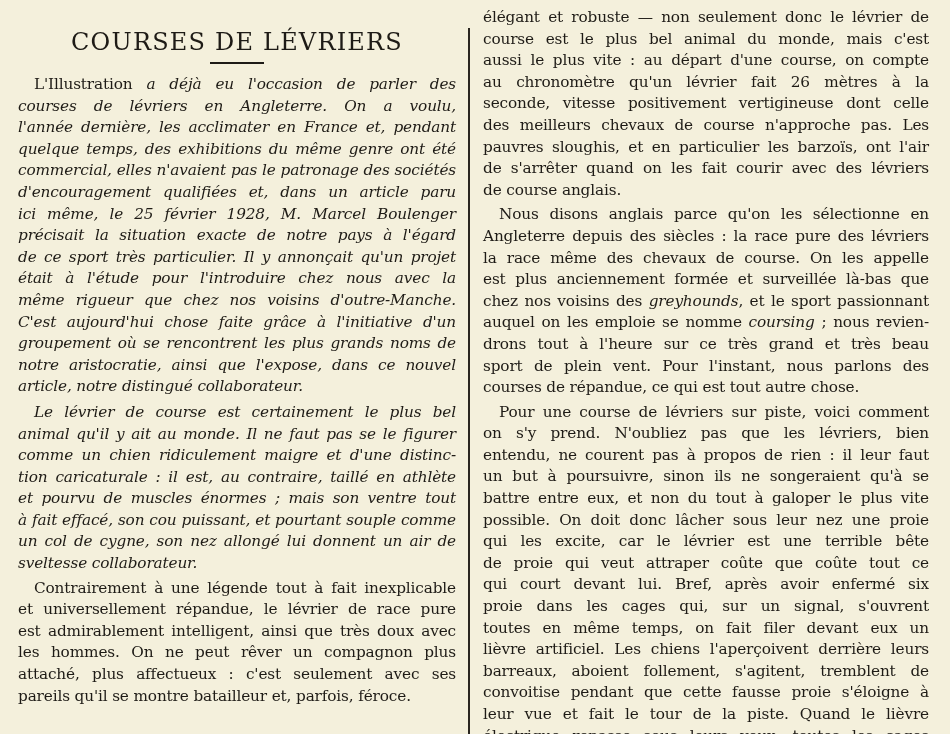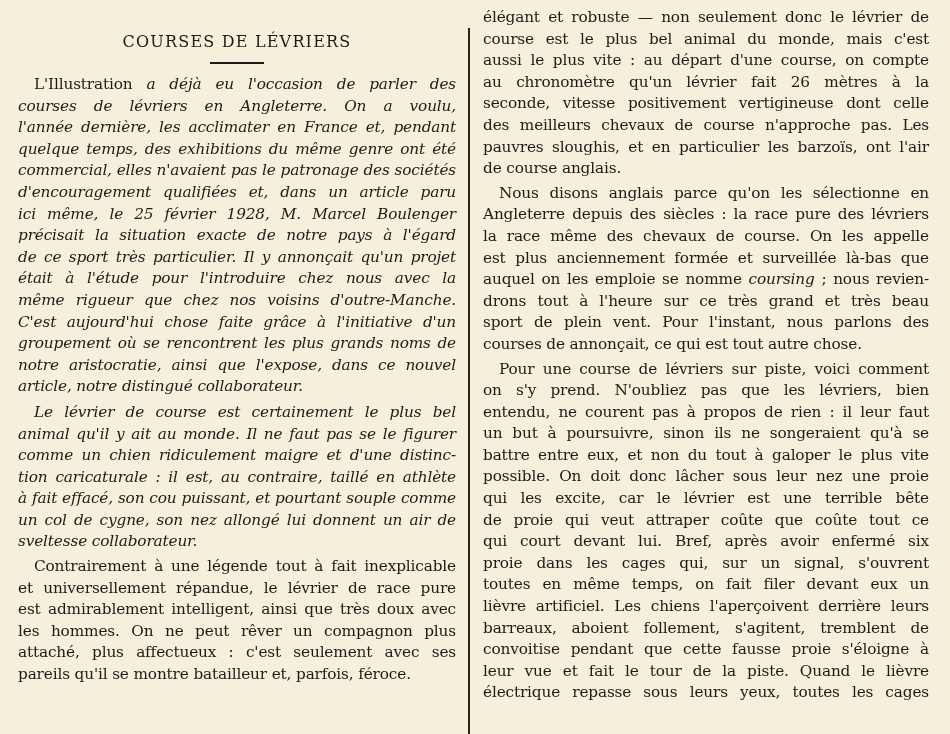--- a/index.html
+++ b/index.html
@@ -17,21 +17,21 @@
     text-align: justify;
     letter-spacing: -0.15px;
   }
   .col-left { left: 18px; width: 438px; }
   .col-right { left: 483px; width: 446px; top: 3px; }
   .divider {
     position: absolute; left: 468px; top: 28px; width: 1.5px; height: 706px;
     background: #2a2620;
   }
   .title {
-    text-align: center; font-size: 16px; letter-spacing: 1.2px;
+    text-align: center; font-size: 24px; letter-spacing: 1.2px;
     margin: 30px 0 0 0; font-weight: normal; line-height: 24px;
   }
   .title-rule {
     width: 54px; height: 2px; background: #1e1b16; margin: 8px auto 10px auto;
   }
   .intro { font-style: italic; margin: 0; }
   .intro .roman { font-style: normal; margin-top: 16px; }
   .em { font-style: italic; }
   .line { display: block; text-align: justify; text-align-last: justify; white-space: nowrap; }
   .line.last { text-align-last: left; }
@@ -60,20 +60,21 @@
         <span class="line">groupement où se rencontrent les plus grands noms de</span>
         <span class="line">notre aristocratie, ainsi que l'expose, dans ce nouvel</span>
         <span class="line last">article, notre distingué collaborateur.</span>
       </div>
     <div id="left-body">
         <div style="margin-top: 4px; font-style: italic;">
           <span class="line indent">Le lévrier de course est certainement le plus bel</span>
           <span class="line">animal qu'il y ait au monde. Il ne faut pas se le figurer</span>
           <span class="line">comme un chien ridiculement maigre et d'une distinc-</span>
           <span class="line">tion caricaturale : il est, au contraire, taillé en athlète</span>
+          <span class="line">et pourvu de muscles énormes ; mais son ventre tout</span>
           <span class="line">à fait effacé, son cou puissant, et pourtant souple comme</span>
           <span class="line">un col de cygne, son nez allongé lui donnent un air de</span>
           <span class="line last">sveltesse collaborateur.</span>
         </div>
         <div style="margin-top: 3px;">
           <span class="line indent">Contrairement à une légende tout à fait inexplicable</span>
           <span class="line">et universellement répandue, le lévrier de race pure</span>
           <span class="line">est admirablement intelligent, ainsi que très doux avec</span>
           <span class="line">les hommes. On ne peut rêver un compagnon plus</span>
           <span class="line">attaché, plus affectueux : c'est seulement avec ses</span>
@@ -85,31 +86,33 @@
   <div class="col col-right">
     <div id="right-body" style="padding-top: 4px;">
         <div>
           <span class="line">élégant et robuste — non seulement donc le lévrier de</span>
           <span class="line">course est le plus bel animal du monde, mais c'est</span>
           <span class="line">aussi le plus vite : au départ d'une course, on compte</span>
           <span class="line">au chronomètre qu'un lévrier fait 26 mètres à la</span>
           <span class="line">seconde, vitesse positivement vertigineuse dont celle</span>
           <span class="line">des meilleurs chevaux de course n'approche pas. Les</span>
           <span class="line">pauvres sloughis, et en particulier les barzoïs, ont l'air</span>
+          <span class="line">de s'arrêter quand on les fait courir avec des lévriers</span>
           <span class="line last">de course anglais.</span>
         </div>
         <div style="margin-top: 3px;">
           <span class="line indent">Nous disons anglais parce qu'on les sélectionne en</span>
           <span class="line">Angleterre depuis des siècles : la race pure des lévriers</span>
           <span class="line">la race même des chevaux de course. On les appelle</span>
           <span class="line">est plus anciennement formée et surveillée là-bas que</span>
+          <span class="line">chez nos voisins des <span class="em">greyhounds</span>, et le sport passionnant</span>
           <span class="line">auquel on les emploie se nomme <span class="em">coursing</span> ; nous revien-</span>
           <span class="line">drons tout à l'heure sur ce très grand et très beau</span>
           <span class="line">sport de plein vent. Pour l'instant, nous parlons des</span>
-          <span class="line last">courses de annonçait, ce qui est tout autre chose.</span>
+          <span class="line last">courses de répandue, ce qui est tout autre chose.</span>
         </div>
         <div style="margin-top: 3px;">
           <span class="line indent">Pour une course de lévriers sur piste, voici comment</span>
           <span class="line">on s'y prend. N'oubliez pas que les lévriers, bien</span>
           <span class="line">entendu, ne courent pas à propos de rien : il leur faut</span>
           <span class="line">un but à poursuivre, sinon ils ne songeraient qu'à se</span>
           <span class="line">battre entre eux, et non du tout à galoper le plus vite</span>
           <span class="line">possible. On doit donc lâcher sous leur nez une proie</span>
           <span class="line">qui les excite, car le lévrier est une terrible bête</span>
           <span class="line">de proie qui veut attraper coûte que coûte tout ce</span>

